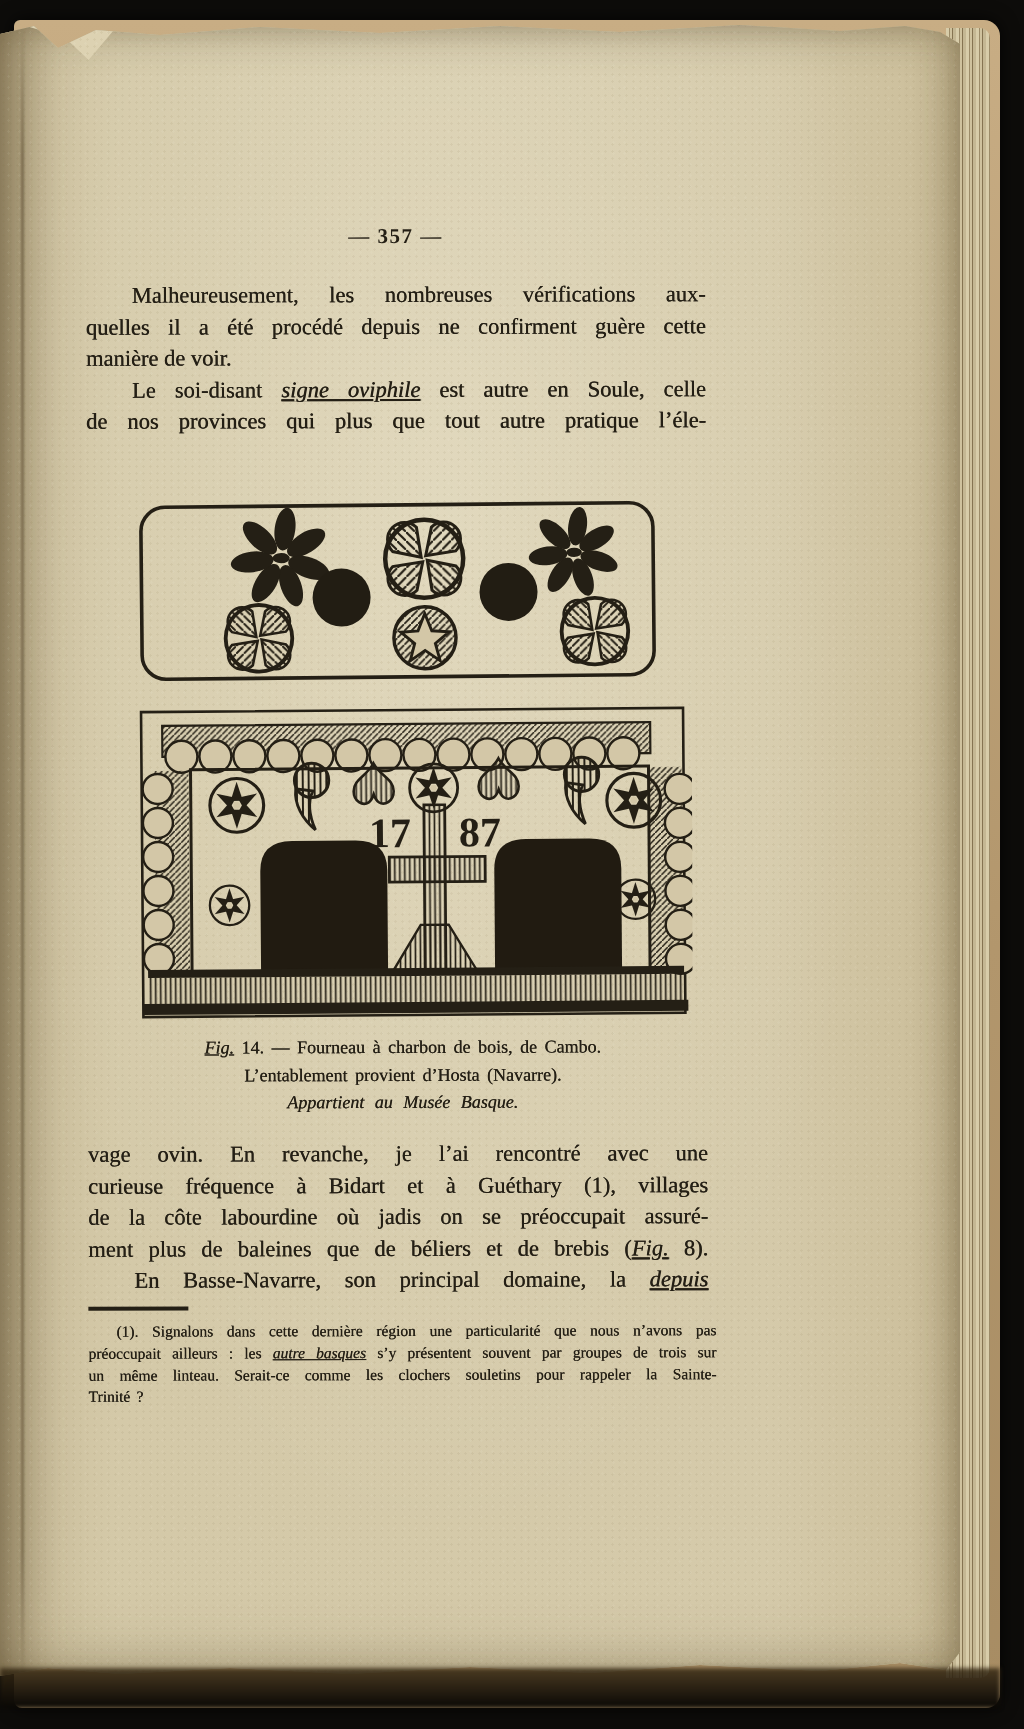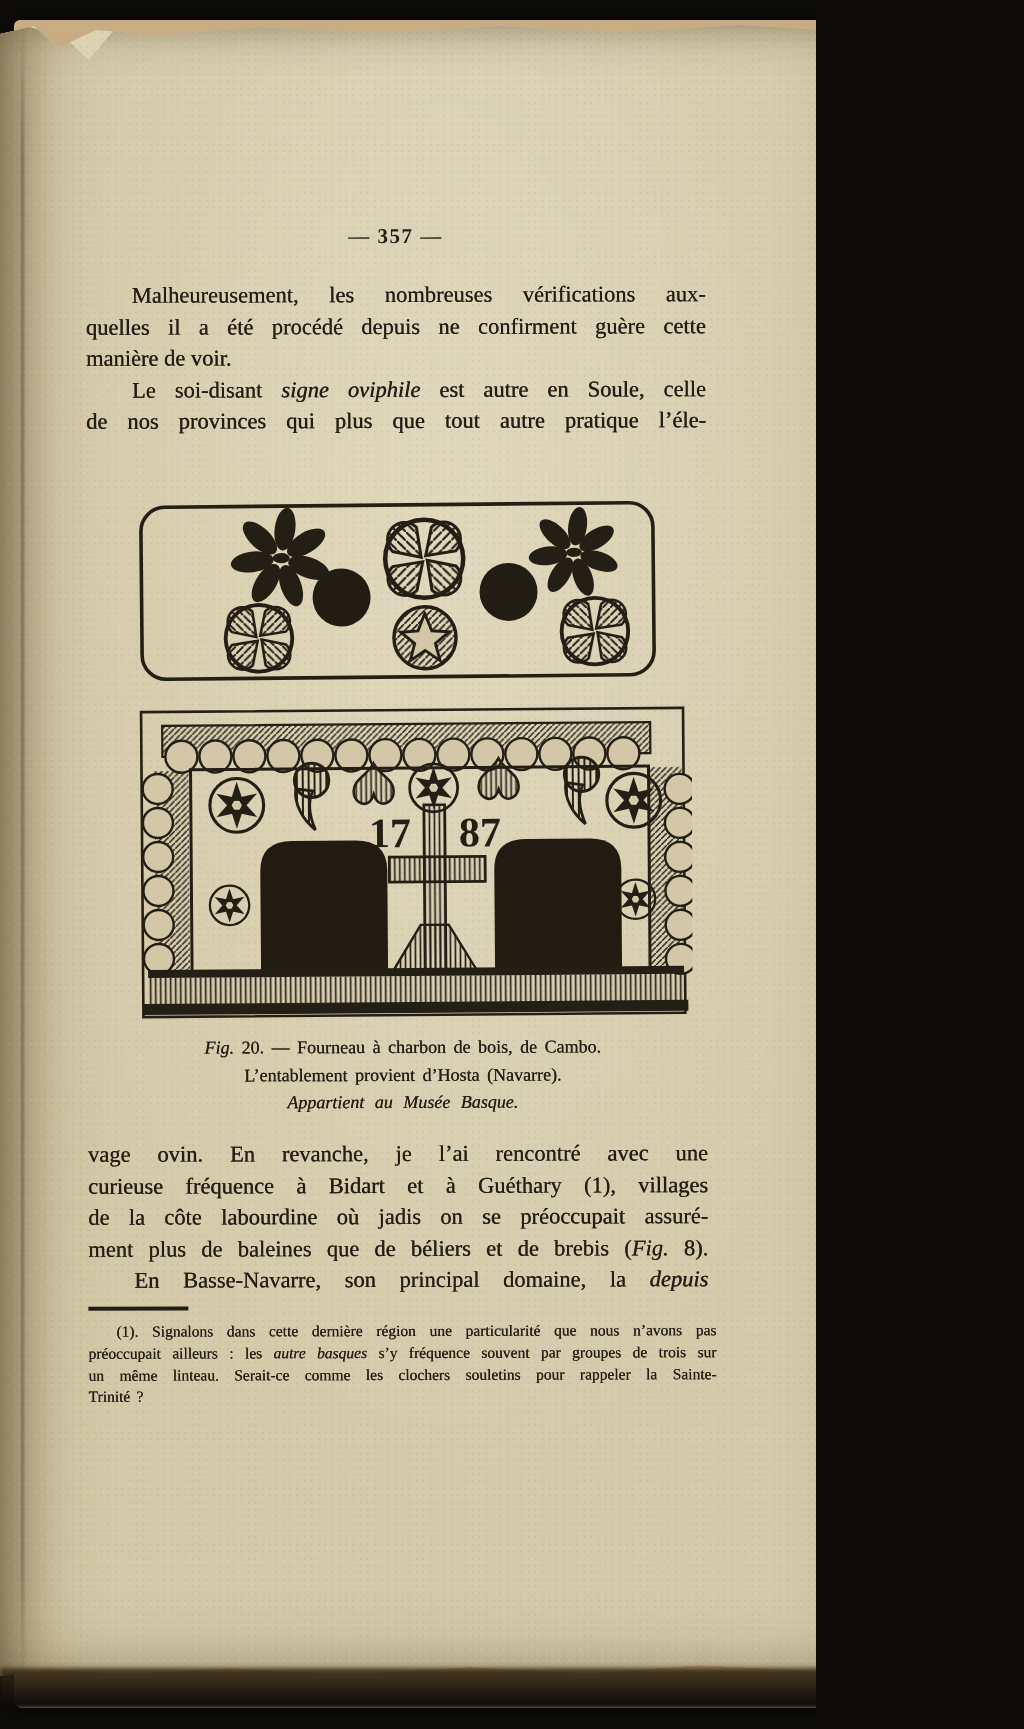--- a/index.html
+++ b/index.html
@@ -1,16 +1,16 @@
 <!DOCTYPE html>
 <html><head>
 <meta charset="utf-8">
 <style>
   html,body{margin:0;padding:0;background:#0c0b09;}
-  .scene{position:relative;width:816px;height:1729px;background:#0d0c0a;overflow:hidden;
+  .scene{position:relative;width:1024px;height:1729px;background:#0d0c0a;overflow:hidden;
          font-family:"Liberation Serif",serif;color:#241f15;}
   
   .cover-edge{position:absolute;left:14px;top:20px;width:986px;height:1688px;
       background:linear-gradient(180deg,#c8ad84,#b2966c 55%,#a78c63);
       border-radius:6px 16px 14px 8px;box-shadow:0 0 18px rgba(0,0,0,.8);}
   
   .page-stack{position:absolute;left:946px;top:28px;width:44px;height:1650px;
       background:repeating-linear-gradient(90deg,#d7cca9 0 3px,#9c8c69 3px 4px,#cfc29e 4px 6px,#857452 6px 7px,#c4b793 7px 10px);
       border-radius:0 10px 10px 0;}
   
@@ -49,21 +49,21 @@
       text-shadow:.35px 0 0 currentColor;}
   .line{text-align:justify;text-align-last:justify;white-space:nowrap;}
   .line.short{text-align-last:left;}
   .indent{padding-left:46px;}
   .caption{position:absolute;left:0;top:990px;width:630px;text-align:center;
       font-size:18px;line-height:27.5px;word-spacing:3px;text-shadow:.25px 0 0 currentColor;}
   .caption .cap3{font-style:italic;word-spacing:6px;}
   .footrule{position:absolute;left:0;top:1284px;width:100px;height:4px;background:#241f15;}
   .footnote{position:absolute;left:0;top:1298px;width:628px;font-size:15.5px;line-height:21.8px;
       word-spacing:2.5px;text-shadow:.2px 0 0 currentColor;}
-  em{font-style:italic;}
+  em{font-style:italic;text-decoration:underline;}
 
   
   .figure-wrap{position:absolute;left:125px;top:435px;width:565px;height:578px;}
 </style>
 </head>
 <body>
 
 <div class="scene">
   <div class="cover-edge"></div>
   <div class="page-stack"></div>
@@ -226,38 +226,38 @@
           <g>
             <rect x="20" y="511" width="536" height="8" fill="#241f15"></rect>
             <rect x="20" y="519" width="536" height="28" fill="url(#vh)"></rect>
             <rect x="15" y="545" width="545" height="11" fill="#241f15"></rect>
           </g>
         </g>
       </svg>
       </div>
 
       <div class="caption" style="top:1012px">
-        <div><em>Fig.</em><span> 20. — Fourneau à charbon de bois, de Cambo.</span></div>
+        <div><em>Fig.</em><span> 14. — Fourneau à charbon de bois, de Cambo.</span></div>
         <div>L’entablement provient d’Hosta (Navarre).</div>
         <div class="cap3">Appartient au Musée Basque.</div>
       </div>
 
       <div class="bodytext2" style="top:1116px">
         <div class="line">vage ovin. En revanche, je l’ai rencontré avec une</div>
         <div class="line">curieuse fréquence à Bidart et à Guéthary (1), villages</div>
         <div class="line">de la côte labourdine où jadis on se préoccupait assuré-</div>
         <div class="line"><span>ment plus de baleines que de béliers et de brebis (</span><em>Fig.</em><span> 8).</span></div>
         <div class="line indent"><span>En Basse-Navarre, son principal domaine, la </span><em>depuis</em></div>
       </div>
 
       <div class="footrule" style="top:1284px"></div>
 
       <div class="footnote" style="top:1298px">
         <div class="line" style="padding-left:28px">(1). Signalons dans cette dernière région une particularité que nous n’avons pas</div>
-        <div class="line"><span>préoccupait ailleurs : les </span><em>autre basques</em><span> s’y fréquence souvent par groupes de trois sur</span></div>
+        <div class="line"><span>préoccupait ailleurs : les </span><em>autre basques</em><span> s’y présentent souvent par groupes de trois sur</span></div>
         <div class="line">un même linteau. Serait-ce comme les clochers souletins pour rappeler la Sainte-</div>
         <div class="line short">Trinité ?</div>
       </div>
 
     </div>
   </div>
 
   <div class="bottom-shadow"></div>
 </div>
 

